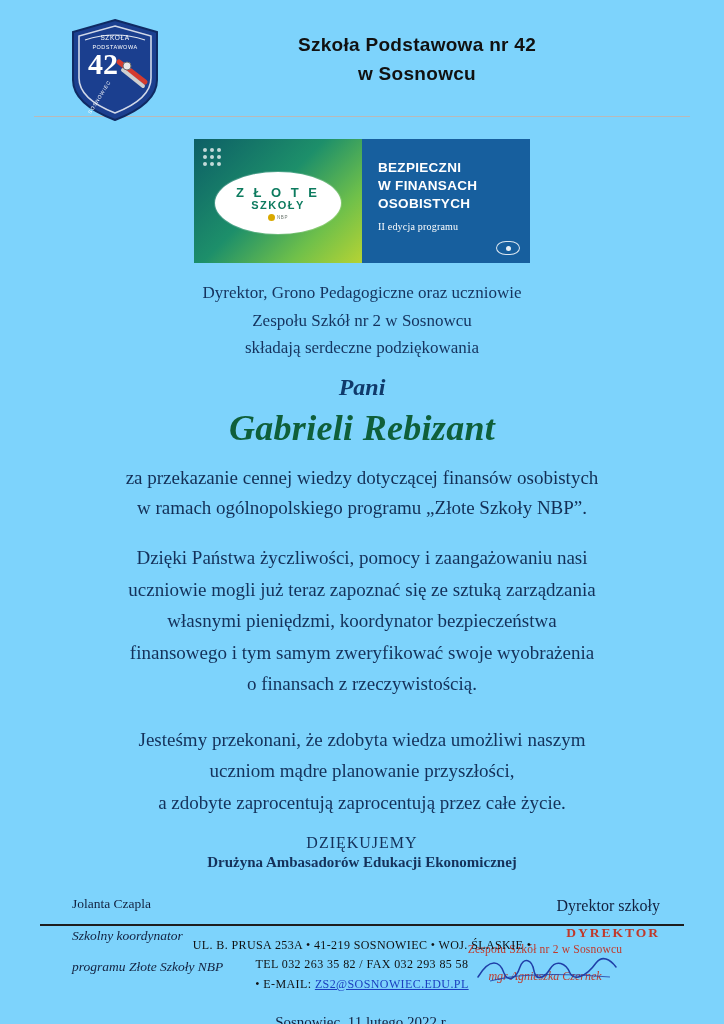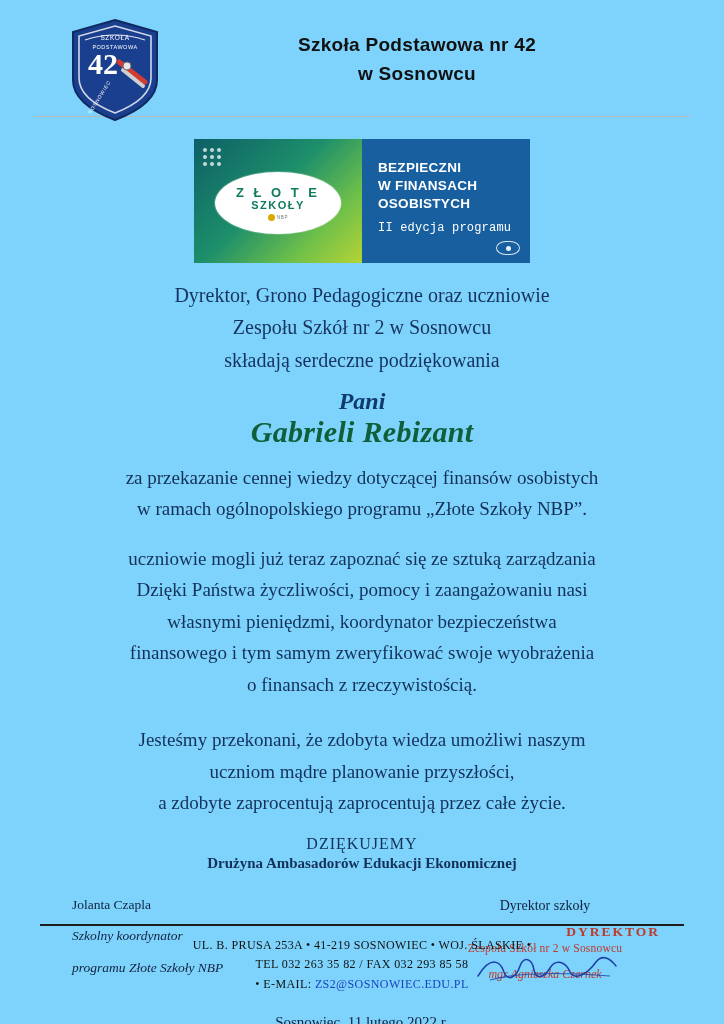--- a/index.html
+++ b/index.html
@@ -149,22 +149,22 @@
     position: relative;
   }
   .banner-right .b-title {
     font-family: "Liberation Sans", sans-serif;
     font-weight: bold;
     font-size: 13.5px;
     line-height: 1.35;
     letter-spacing: .3px;
   }
   .banner-right .b-sub {
-    font-family: Liberation Mono, monospace;
-    font-size: 12px;
+    font-family: Liberation Serif, serif;
+    font-size: 10px;
     margin-top: 7px;
     letter-spacing: .2px;
   }
   .eye {
     position: absolute;
     right: 10px;
     bottom: 8px;
     width: 22px;
     height: 12px;
     border: 1.4px solid rgba(255,255,255,.85);
@@ -181,34 +181,35 @@
     background: rgba(255,255,255,.9);
   }
 
   
   .content {
     padding: 16px 62px 0 62px;
     text-align: center;
   }
   .intro p {
     margin: 0;
-    font-size: 20px;
+    font-size: 17px;
     line-height: 1.62;
     color: #15335e;
   }
   .honorific {
     margin-top: 12px;
     font-size: 24px;
     font-weight: bold;
     font-style: italic;
     color: #103a6b;
     font-family: "Liberation Serif", serif;
   }
   .recipient {
-    font-size: 30px;
+    margin-top: 6px;
+    font-size: 36px;
     font-weight: bold;
     font-style: italic;
     color: #0f5f3a;
     font-family: "Liberation Serif", serif;
     letter-spacing: .3px;
   }
   .reason {
     margin-top: 14px;
   }
   .reason p {
@@ -264,23 +265,24 @@
   }
   .sig-left div:first-child {
     font-style: normal;
   }
   .sig-right {
     text-align: center;
     position: relative;
     width: 230px;
   }
   .sig-right .role {
-    font-size: 14px;
+    font-size: 16px;
     color: #12213f;
     margin-bottom: 10px;
+    text-align: right;
   }
   .stamp {
     color: #c0392b;
     font-family: "Liberation Serif", serif;
     line-height: 1.25;
     position: relative;
   }
   .stamp .s1 {
     font-size: 13.5px;
     font-weight: bold;
@@ -328,20 +330,21 @@
   .footer-line {
     font-family: "Liberation Serif", serif;
     font-size: 12px;
     letter-spacing: .4px;
     line-height: 1.62;
     color: #101010;
   }
   .footer-line a,
   .footer-mail {
     color: #1a3fbf;
+    text-decoration: underline;
   }
 </style>
 </head>
 <body>
 
 <div class="page">
 
   <div class="header">
     <div class="logo-wrap">
       <div class="school-logo">
@@ -411,22 +414,22 @@
 
     <div class="honorific">Pani</div>
     <div class="recipient">Gabrieli Rebizant</div>
 
     <div class="reason">
       <p>za przekazanie cennej wiedzy dotyczącej finansów osobistych</p>
       <p>w ramach ogólnopolskiego programu  „Złote Szkoły NBP”.</p>
     </div>
 
     <div class="para">
+      <p>Dzięki Państwa życzliwości, pomocy i zaangażowaniu nasi</p>
       <p>uczniowie mogli już teraz zapoznać się ze sztuką zarządzania</p>
-      <p>Dzięki Państwa życzliwości, pomocy i zaangażowaniu nasi</p>
       <p>własnymi pieniędzmi, koordynator bezpieczeństwa</p>
       <p>finansowego i tym samym zweryfikować swoje wyobrażenia</p>
       <p>o finansach z rzeczywistością.</p>
     </div>
 
     <div class="para para2">
       <p>Jesteśmy przekonani, że zdobyta wiedza umożliwi naszym</p>
       <p>uczniom mądre planowanie przyszłości,</p>
       <p>a zdobyte zaprocentują zaprocentują przez całe życie.</p>
     </div>

